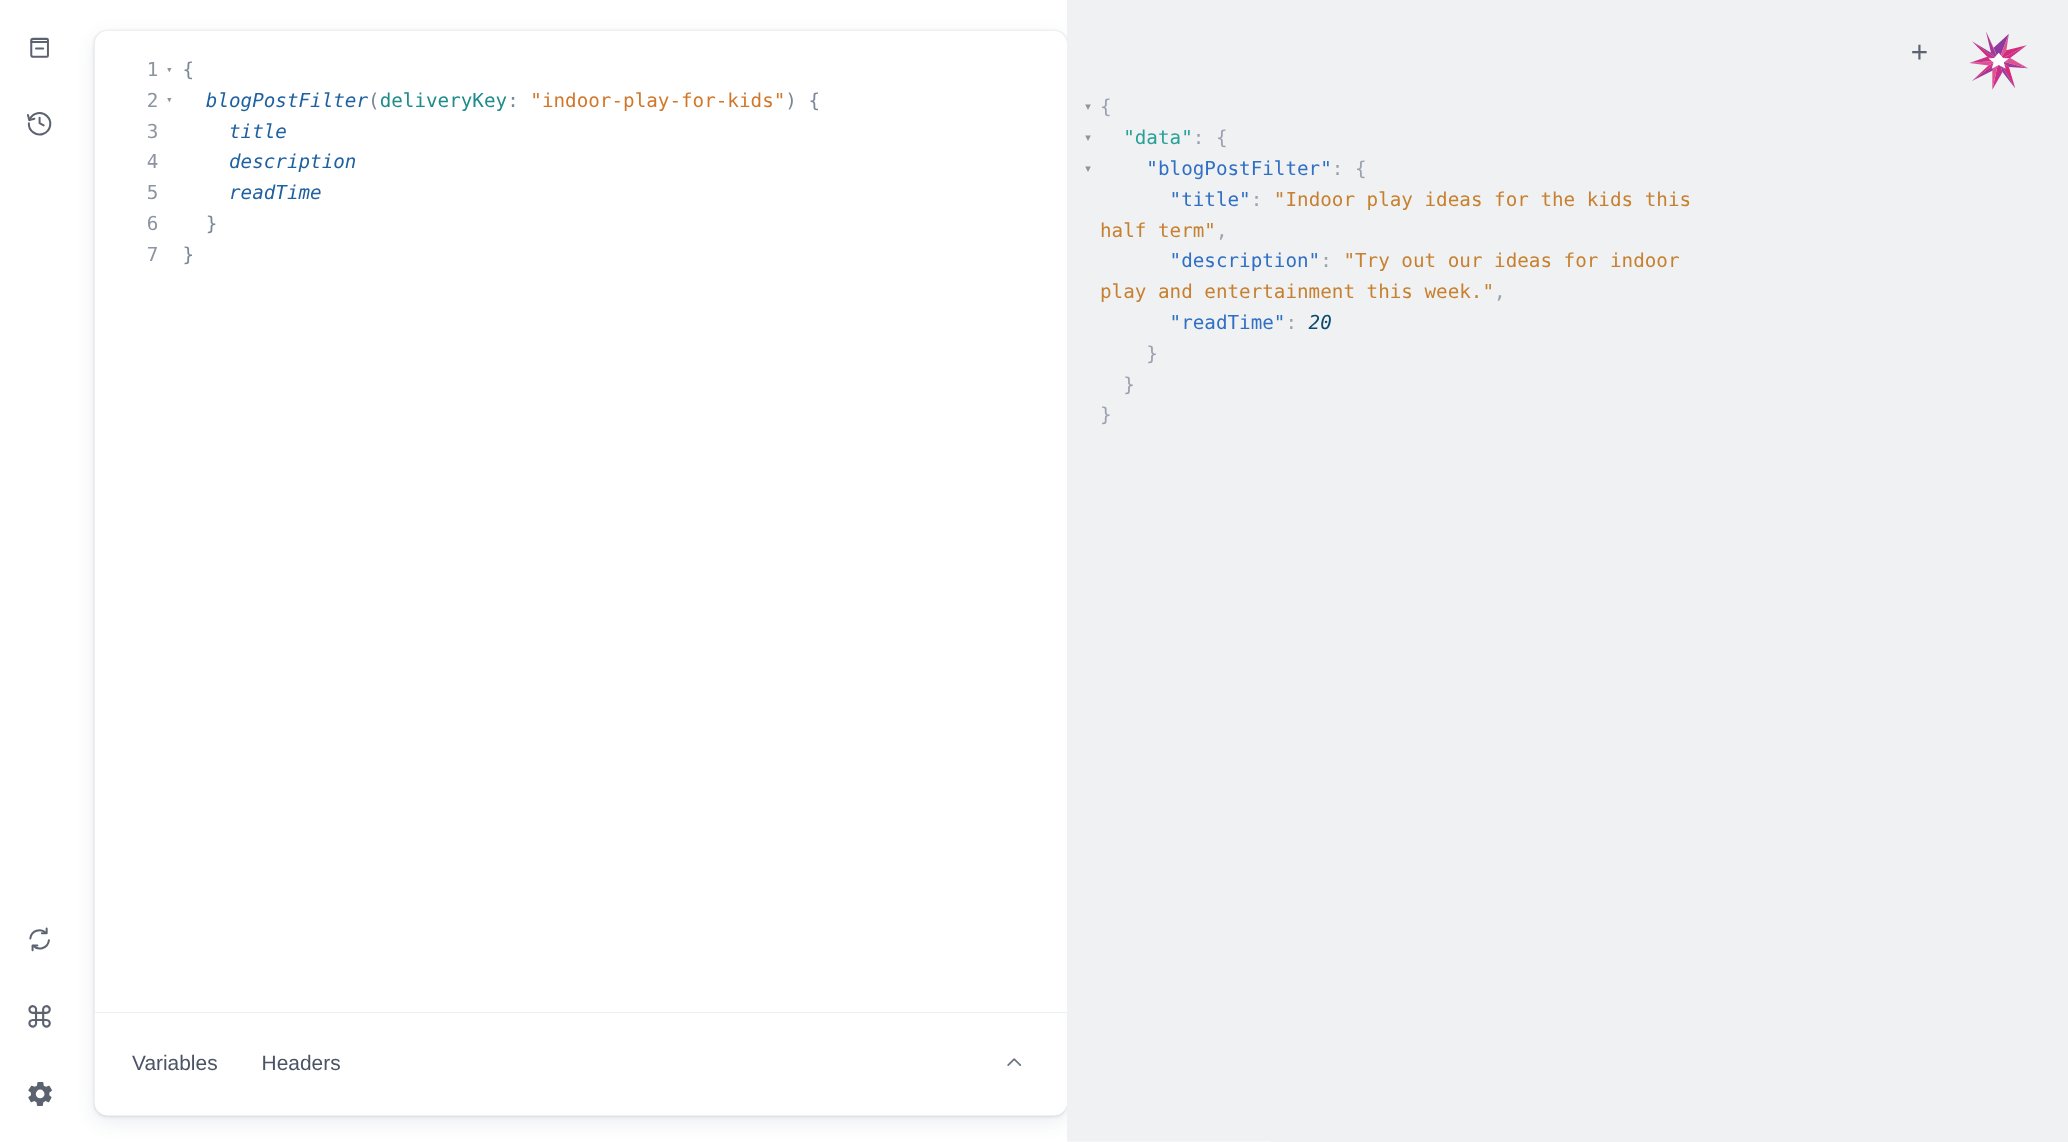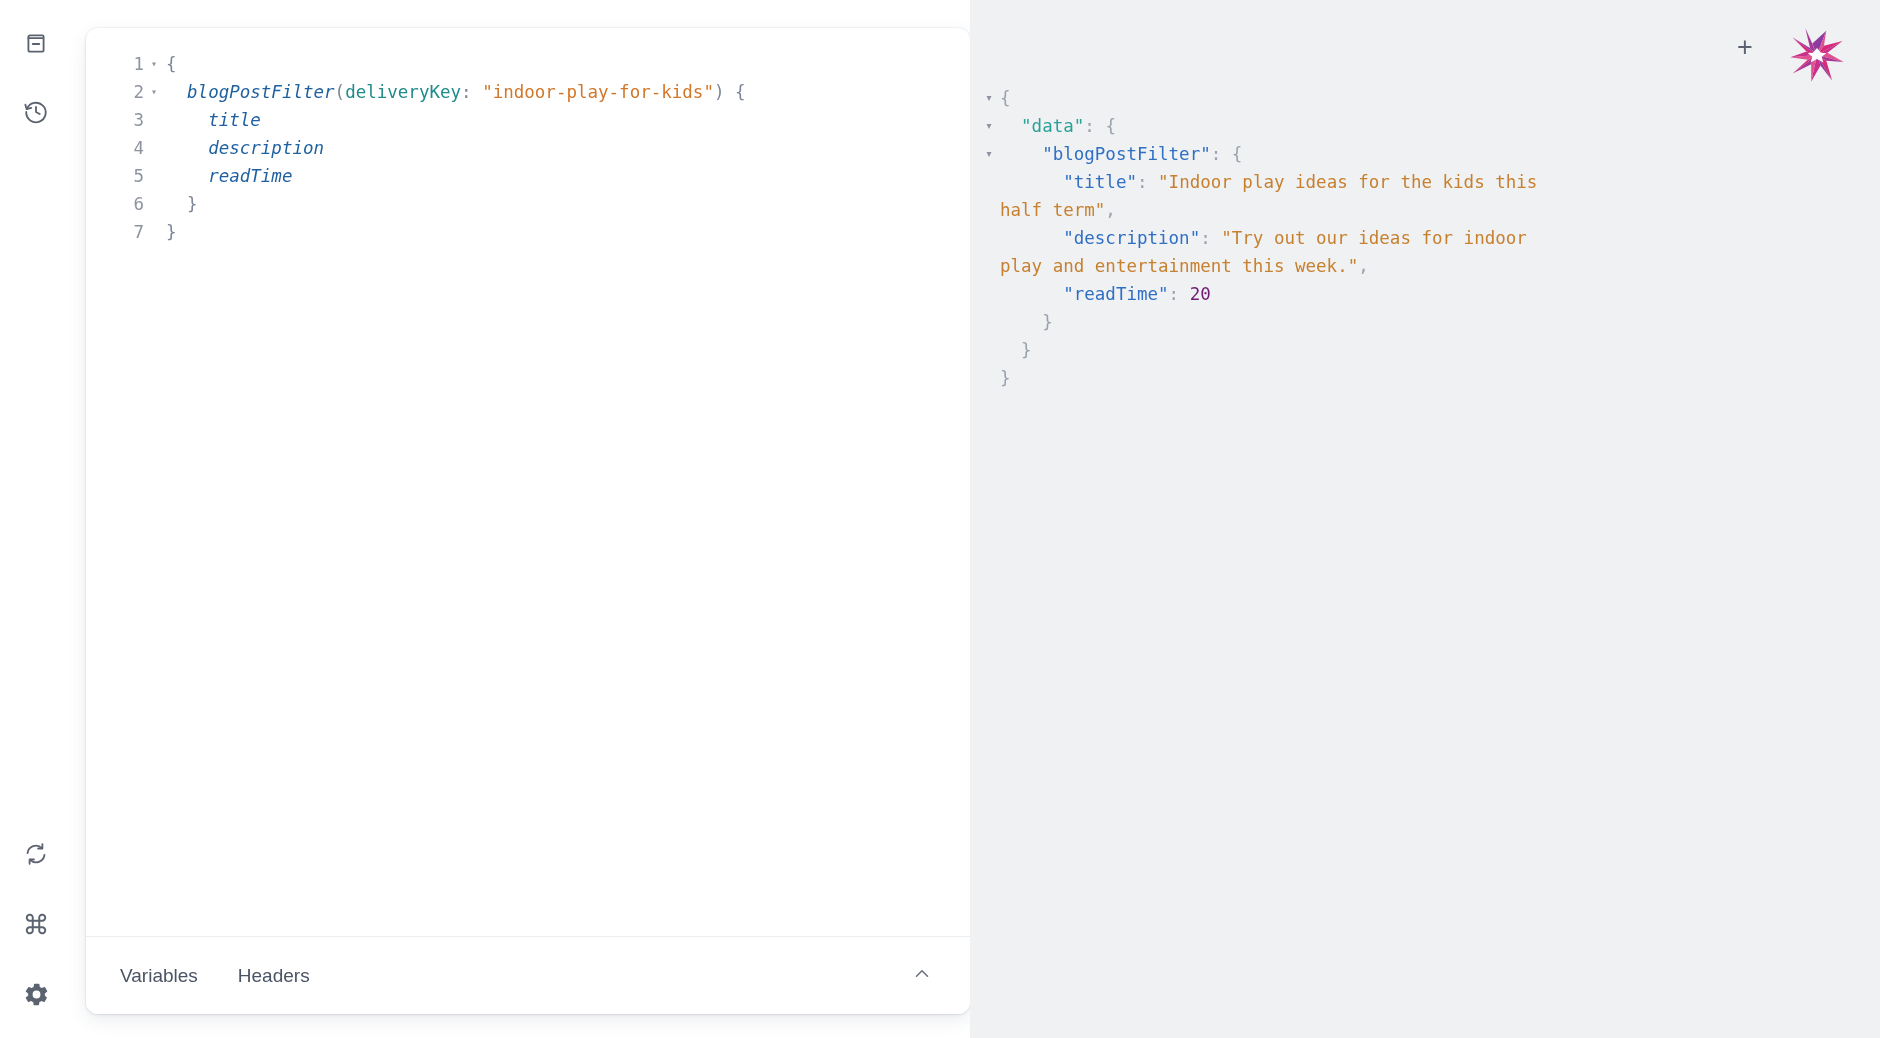--- a/index.html
+++ b/index.html
@@ -139,21 +139,21 @@
   
   .tok-punct   { color: #7b8799; }
   .tok-field   { color: #1f61a0; font-style: italic; }
   .tok-arg     { color: #1f8b8b; text-align: center; }
   .tok-string  { color: #d2772a; }
   .tok-plain   { color: #3b4351; }
 
   
   .editor-bottom {
     flex: 0 0 auto;
-    height: 78px;
+    height: 94px;
     border-top: 1px solid #eceef1;
     display: flex;
     align-items: center;
     padding: 0 30px 0 32px;
     background: #ffffff;
   }
   .sec-tab {
     font-family: "Liberation Sans", sans-serif;
     font-size: 19px;
     color: #4a5465;
@@ -247,21 +247,21 @@
     line-height: 28px;
     white-space: pre-wrap;
     word-break: break-word;
     padding-right: 330px;
   }
   
   .j-brace  { color: #9aa2af; }
   .j-key-a  { color: #2aa198; }
   .j-key    { color: #2f6fc4; }
   .j-str    { color: #c7802f; }
-  .j-num    { color: #701a75; }
+  .j-num    { color: #0c4a6e; font-style: italic; }
   .j-punct  { color: #9aa2af; }
 </style>
 </head>
 <body>
 
 <div class="graphiql-root">
 
   <div class="sidebar">
     <div class="sidebar-top">
 

